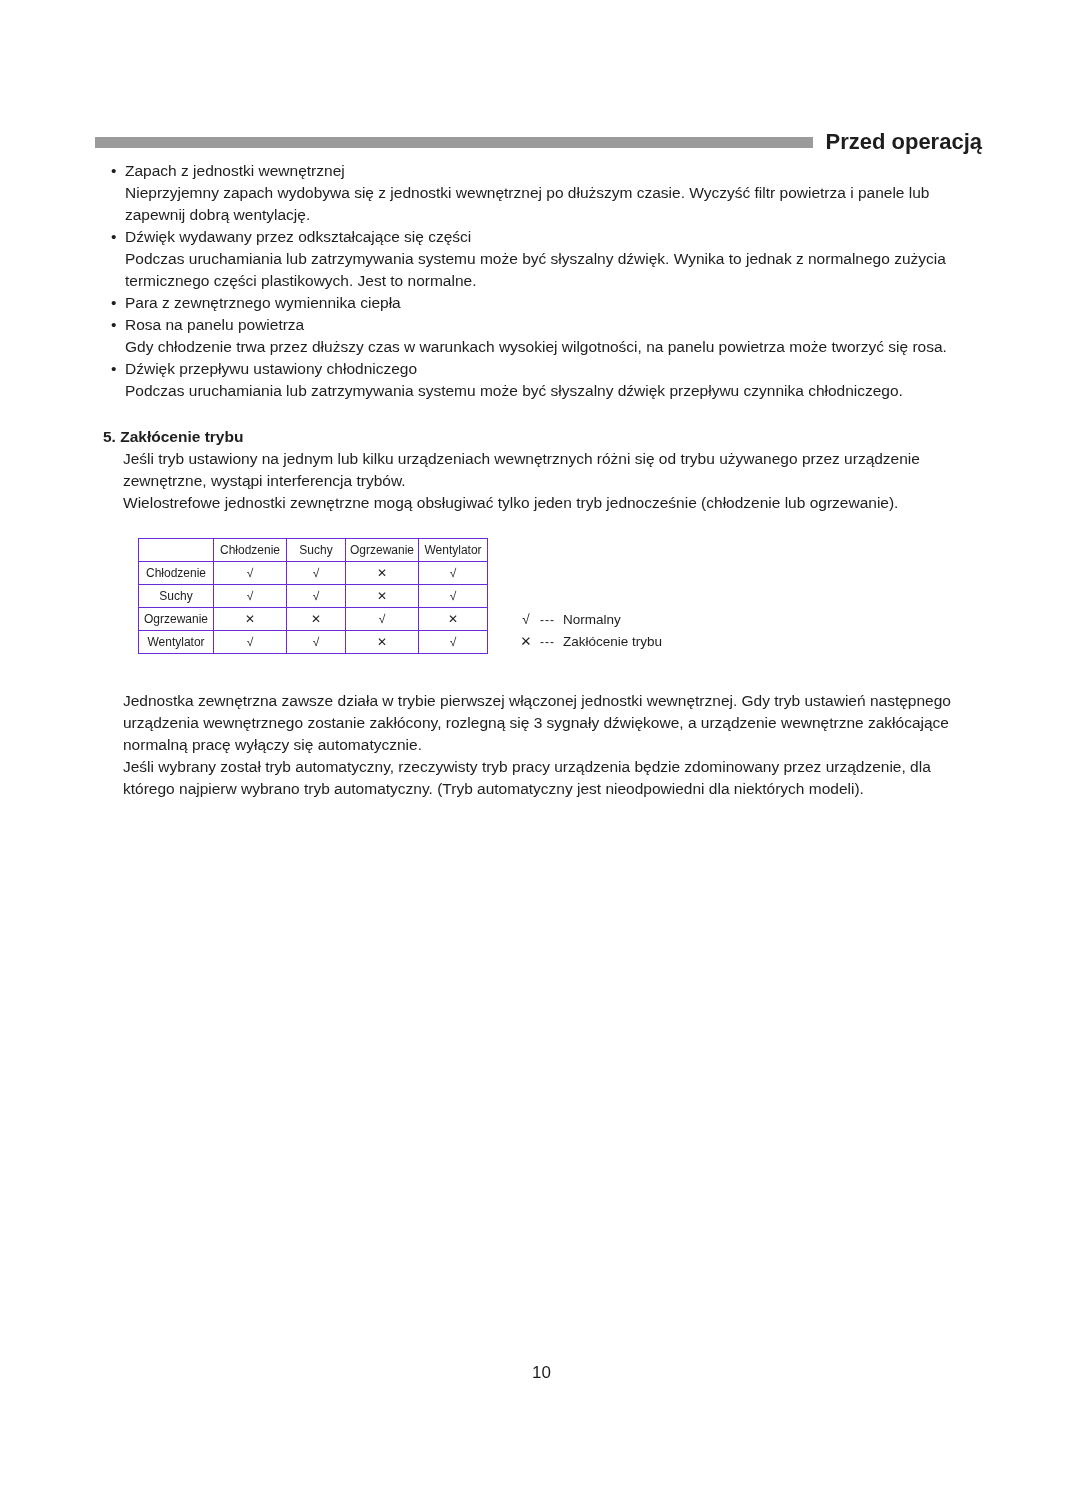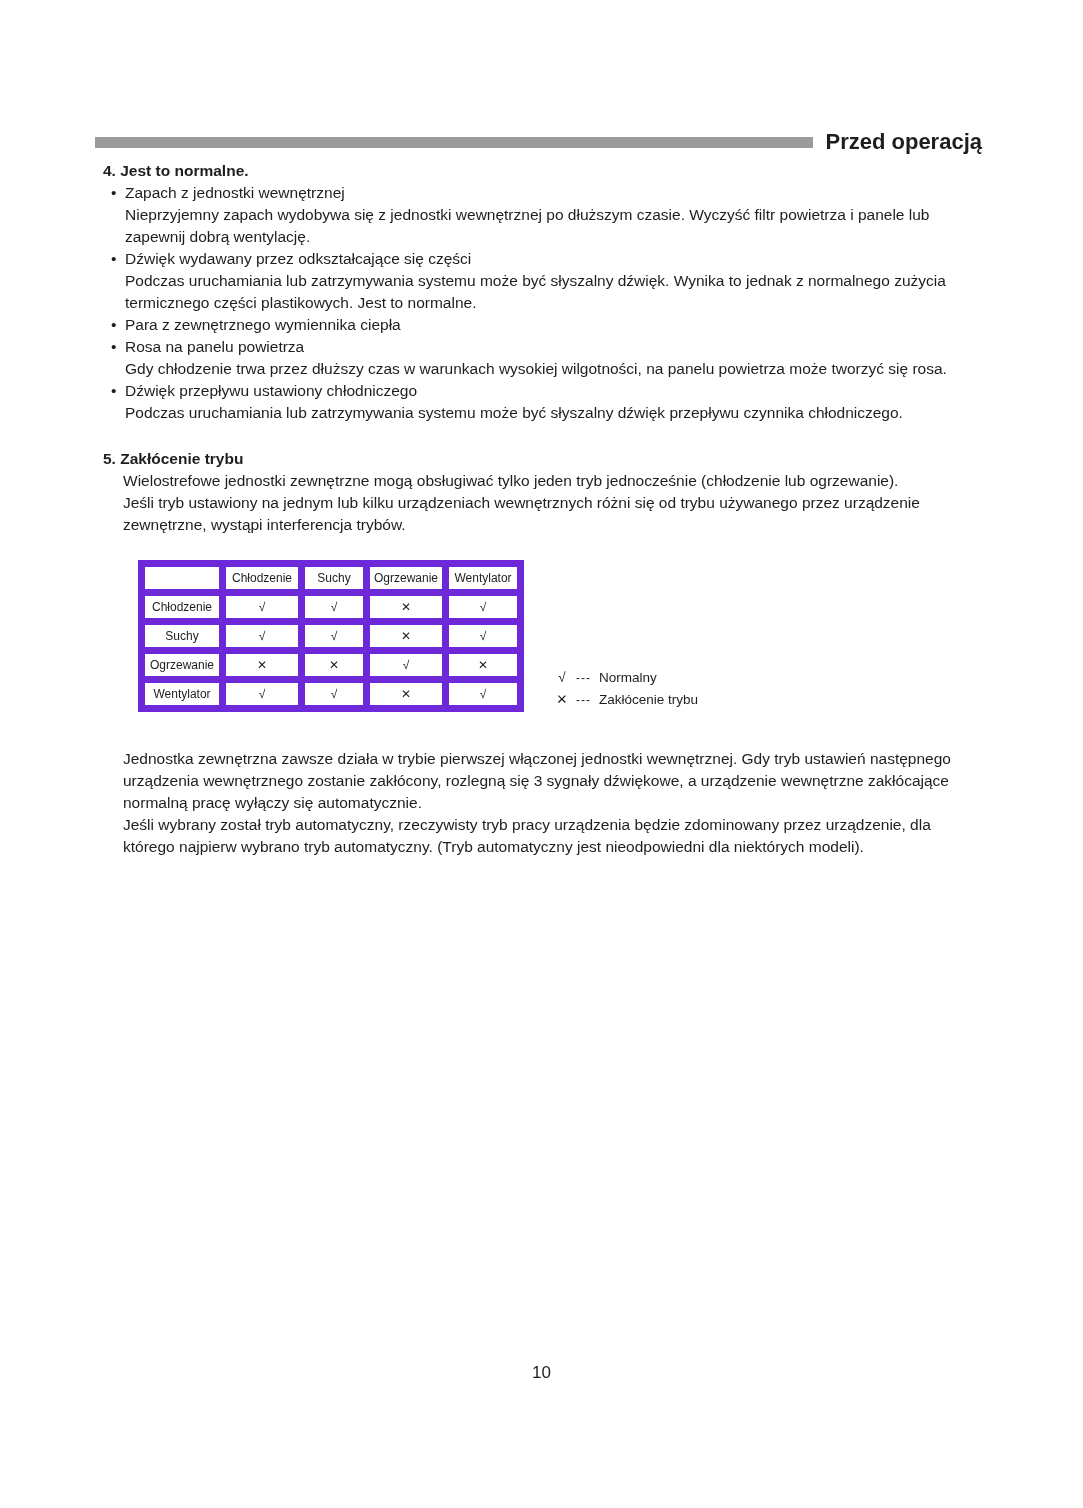--- a/index.html
+++ b/index.html
@@ -29,21 +29,21 @@
   .bullet-title { font-weight: normal; }
 
   .section-5 { margin-top: 24px; }
   .s5-body { margin-left: 20px; }
   .s5-body p { margin: 0; }
 
   
   .table-row-wrap { margin-top: 24px; display: flex; align-items: flex-end; }
   table.mode-table { border-collapse: collapse; margin-left: 35px; }
   table.mode-table th, table.mode-table td {
-    border: 7px solid #6d28d9;
+    border: 1px solid #6d28d9;
     font-size: 12px; font-weight: normal;
     text-align: center; padding: 0 3px;
     height: 22px; line-height: 22px;
     white-space: nowrap;
   }
   .cell-corner   { width: 68px; }
   .col-chlodzenie { width: 66px; }
   .col-suchy      { width: 52px; }
   .col-ogrzewanie { width: 66px; }
   .col-wentylator { width: 62px; }
@@ -65,21 +65,20 @@
 <div class="page">
 
   <div class="header">
     <div class="header-bar" style="background: rgb(155, 155, 155);"></div>
     <div class="header-title">Przed operacją</div>
   </div>
 
   <div class="content">
 
     <div>
-      <p class="sec-heading">4. Jest to normalne.</p>
       <ul class="bullets">
         <li>
           <span class="bullet-marker">•</span>
           <div class="bullet-content">
             <div class="bullet-title">Zapach z jednostki wewnętrznej</div>
             <div class="bullet-text">Nieprzyjemny zapach wydobywa się z jednostki wewnętrznej po dłuższym czasie. Wyczyść filtr powietrza i panele lub zapewnij dobrą wentylację.</div>
           </div>
         </li>
         <li>
           <span class="bullet-marker">•</span>
@@ -107,22 +106,22 @@
             <div class="bullet-title">Dźwięk przepływu ustawiony chłodniczego</div>
             <div class="bullet-text">Podczas uruchamiania lub zatrzymywania systemu może być słyszalny dźwięk przepływu czynnika chłodniczego.</div>
           </div>
         </li>
       </ul>
     </div>
 
     <div class="section-5">
       <p class="sec-heading">5. Zakłócenie trybu</p>
       <div class="s5-body">
+        <p>Jeśli tryb ustawiony na jednym lub kilku urządzeniach wewnętrznych różni się od trybu używanego przez urządzenie zewnętrzne, wystąpi interferencja trybów.</p>
         <p>Wielostrefowe jednostki zewnętrzne mogą obsługiwać tylko jeden tryb jednocześnie (chłodzenie lub ogrzewanie).</p>
-        <p>Jeśli tryb ustawiony na jednym lub kilku urządzeniach wewnętrznych różni się od trybu używanego przez urządzenie zewnętrzne, wystąpi interferencja trybów.</p>
       </div>
     </div>
 
     <div class="table-row-wrap">
       <table class="mode-table">
         <tbody>
           <tr>
             <th class="cell-corner"></th>
             <th class="col-chlodzenie">Chłodzenie</th>
             <th class="col-suchy">Suchy</th>

